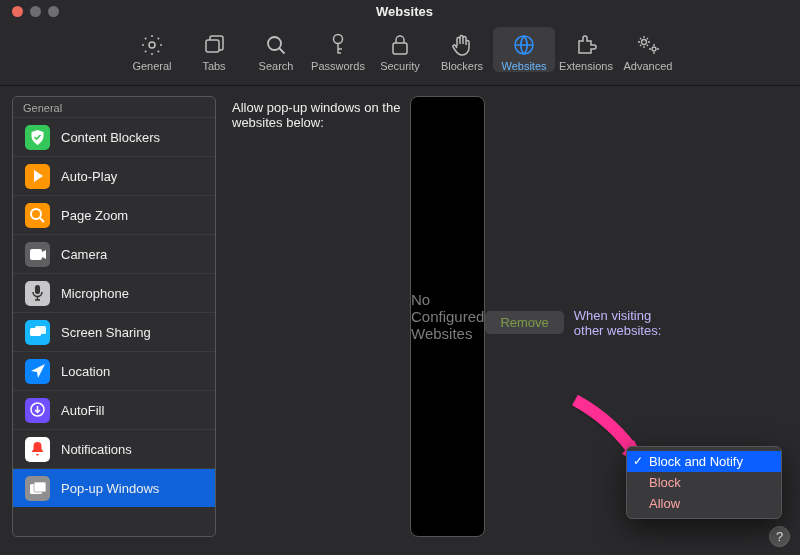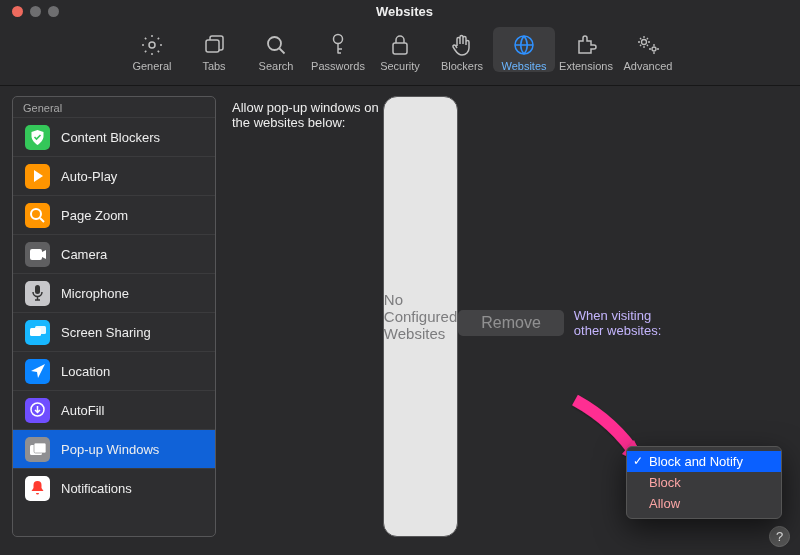--- a/index.html
+++ b/index.html
@@ -30,24 +30,24 @@
     .sidebar-header { font-size: 11px; color: #a8a8a8; padding: 5px 9px 3px 10px; }
     .sidebar-items { }
     .sb-item { display: flex; align-items: center; gap: 11px; height: 39px; padding-left: 12px; border-top: 1px solid #3b3b3d; cursor: default; }
     .sb-item[data-selected="true"] { background: #1062d8; }
     .sb-ico { width: 25px; height: 25px; border-radius: 5px; display: flex; align-items: center; justify-content: center; flex-shrink:0; }
     .sb-label { font-size: 13px; color: #eee; }
 
     
     .content { flex: 1; display: flex; flex-direction: row; }
     .content-heading { font-size: 13px; color: #eee; padding: 4px 2px 10px 4px; }
-    .list-box { flex: 1; border: 1px solid #565658; border-radius: 14px; background: #e5e5e5; display: flex; align-items: center; justify-content: center; }
+    .list-box { flex: 1; border: 1px solid #565658; border-radius: 8px; background: #000000; display: flex; align-items: center; justify-content: center; }
     .empty-text { color: #7c7c7e; font-size: 15px; }
     .bottom-row { display: flex; align-items: center; padding-top: 12px; gap: 10px; }
-    .btn { background: #58585a; color: #e5e5e5; border: none; border-radius: 5px; padding: 4px 23px; font-size: 16px; }
+    .btn { background: #58585a; color: #bef264; border: none; border-radius: 5px; padding: 4px 15px; font-size: 13px; }
     .btn.disabled { opacity: 0.55; }
     .bottom-label { margin-left: auto; color: #c4b5fd; font-size: 13px; }
     .dropdown-trigger { width:150px; height:22px; border-radius:5px; }
 
     
     .popup { position: absolute; right: 18px; bottom: 36px; width: 156px; background: #3a3a3c; border: 1px solid #555; border-radius: 6px; box-shadow: 0 10px 30px rgba(0,0,0,0.6); padding: 4px 0; z-index: 20; }
     .popup-item { padding: 3px 12px 3px 22px; font-size: 13px; color: #fca5a5; position: relative; }
     .popup-item.selected { background: #0a60ff; color: #fff; }
     .popup-check { position: absolute; left: 6px; top: 3px; font-size: 12px; }
 
@@ -233,36 +233,36 @@
         </div>
         <div class="sb-item">
           <div class="sb-ico" style="background:#6f4eff">
             <svg width="15" height="16" viewBox="0 0 15 16">
                 <circle cx="7.5" cy="7.5" r="6.5" fill="none" stroke="#fff" stroke-width="1.5"></circle>
                 <path d="M7.5 4v6M5 8l2.5 2.5L10 8" stroke="#fff" stroke-width="1.5" fill="none"></path>
               </svg>
           </div>
           <div class="sb-label">AutoFill</div>
         </div>
+        <div class="sb-item">
+          <div class="sb-ico" style="background:#ffffff">
+            <svg width="15" height="16" viewBox="0 0 15 16">
+                <path d="M7.5 1a4 4 0 0 0-4 4v3l-2 3h12l-2-3V5a4 4 0 0 0-4-4zM6 13a1.5 1.5 0 0 0 3 0" fill="#ff3b30"></path>
+              </svg>
+          </div>
+          <div class="sb-label">Notifications</div>
+        </div>
         <div class="sb-item" data-selected="true">
           <div class="sb-ico" style="background:#8f8f91">
             <svg width="18" height="15" viewBox="0 0 18 15">
                 <rect x="1" y="3" width="12" height="10" rx="1.5" fill="#fff"></rect>
                 <rect x="5" y="1" width="12" height="10" rx="1.5" fill="#fff" stroke="#8f8f91" stroke-width="0.7"></rect>
               </svg>
           </div>
           <div class="sb-label">Pop-up Windows</div>
-        </div>
-        <div class="sb-item">
-          <div class="sb-ico" style="background:#ffffff">
-            <svg width="15" height="16" viewBox="0 0 15 16">
-                <path d="M7.5 1a4 4 0 0 0-4 4v3l-2 3h12l-2-3V5a4 4 0 0 0-4-4zM6 13a1.5 1.5 0 0 0 3 0" fill="#ff3b30"></path>
-              </svg>
-          </div>
-          <div class="sb-label">Notifications</div>
         </div>
       </div>
     </div>
 
     <div class="content">
       <div class="content-heading">Allow pop-up windows on the websites below:</div>
       <div class="list-box">
         <div class="empty-text">No Configured Websites</div>
       </div>
       <div class="bottom-row">

